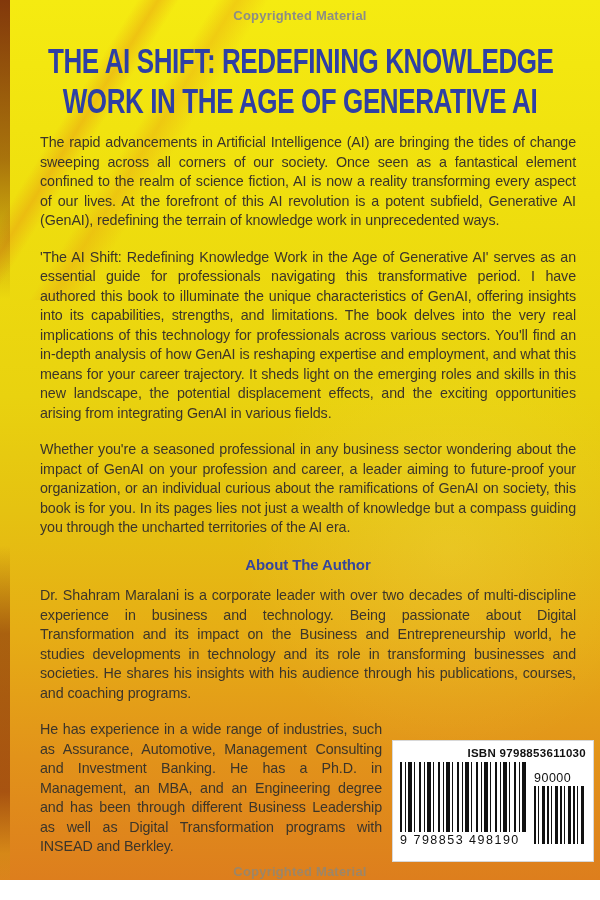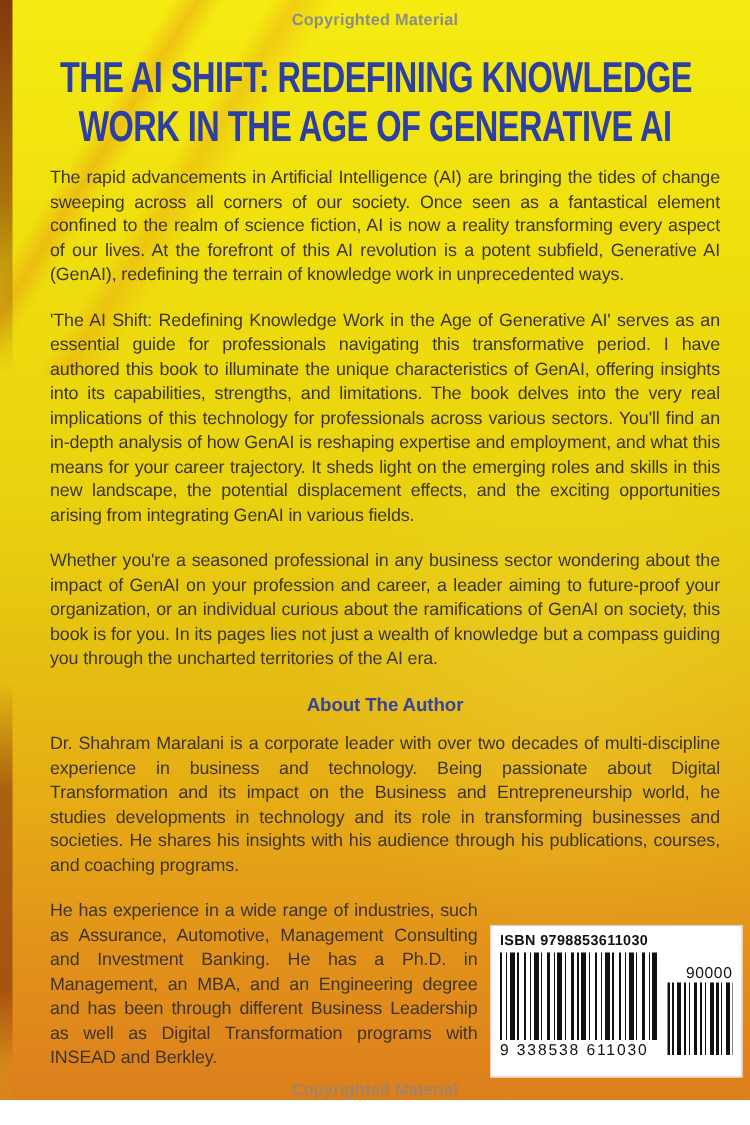--- a/index.html
+++ b/index.html
@@ -26,27 +26,27 @@
 
   .content{position:absolute;left:40px;right:24px;top:133px;color:#3c352a;
     font-size:14.3px;line-height:19.5px;text-align:justify;letter-spacing:-.1px;}
   .content p{margin:0 0 17px 0;}
   .about{color:#35459c;font-weight:bold;font-size:15px;margin:10px 0 12px 0 !important;text-align:center;}
 
   
   .bc-box{float:right;width:202px;height:122px;margin:20px -18px 0 10px;
     background:#fff;border:1px solid #d8d8d8;box-sizing:border-box;
     padding:5px 7px 4px 7px;color:#111;}
-  .bc-isbn{font-size:11.5px;font-weight:600;letter-spacing:.3px;text-align:left;line-height:14px;}
+  .bc-isbn{font-size:11.5px;font-weight:600;letter-spacing:.3px;text-align:right;line-height:14px;}
   .bc-row{display:flex;align-items:flex-start;}
   .bc-main{flex:1 1 auto;}
   .bars-main{height:70px;margin-top:2px;
     background:repeating-linear-gradient(90deg,#111 0 2px,#fff 2px 5px,#111 5px 6px,#fff 6px 8px,#111 8px 12px,#fff 12px 14px,#111 14px 15px,#fff 15px 19px);}
   .bc-digits{font-size:12.5px;line-height:14px;letter-spacing:1.5px;white-space:nowrap;margin-top:1px;}
-  .bc-supp{width:52px;margin-left:8px;text-align:right;}
+  .bc-supp{width:52px;margin-left:8px;text-align:left;}
   .bc-price{font-size:12.5px;line-height:13px;letter-spacing:.5px;margin-top:12px;}
   .bars-supp{height:58px;margin-top:1px;
     background:repeating-linear-gradient(90deg,#111 0 2px,#fff 2px 4px,#111 4px 5px,#fff 5px 8px,#111 8px 11px,#fff 11px 13px);}
 </style>
 </head>
 <body>
 
 <div class="stage">
   <div class="streaks"></div>
   <div class="sheen"></div>
@@ -67,21 +67,21 @@
     <p class="about">About The Author</p>
 
     <p>Dr. Shahram Maralani is a corporate leader with over two decades of multi-discipline experience in business and technology. Being passionate about Digital Transformation and its impact on the Business and Entrepreneurship world, he studies developments in technology and its role in transforming businesses and societies. He shares his insights with his audience through his publications, courses, and coaching programs.</p>
 
     <p>
       <span class="bc-box">
         <span style="display:block" class="bc-isbn">ISBN 9798853611030</span>
         <span class="bc-row" style="display:flex">
           <span class="bc-main" style="display:block">
             <span class="bars-main" style="display:block"></span>
-            <span class="bc-digits" style="display:block">9 338538 611030</span>
+            <span class="bc-digits" style="display:block">9 798853 498190</span>
           </span>
           <span class="bc-supp" style="display:block">
             <span class="bc-price" style="display:block">90000</span>
             <span class="bars-supp" style="display:block"></span>
           </span>
         </span>
       </span>
       <span>He has experience in a wide range of industries, such as Assurance, Automotive, Management Consulting and Investment Banking. He has a Ph.D. in Management, an MBA, and an Engineering degree and has been through different Business Leadership as well as Digital Transformation programs with INSEAD and Berkley.</span>
     </p>
   </div>

